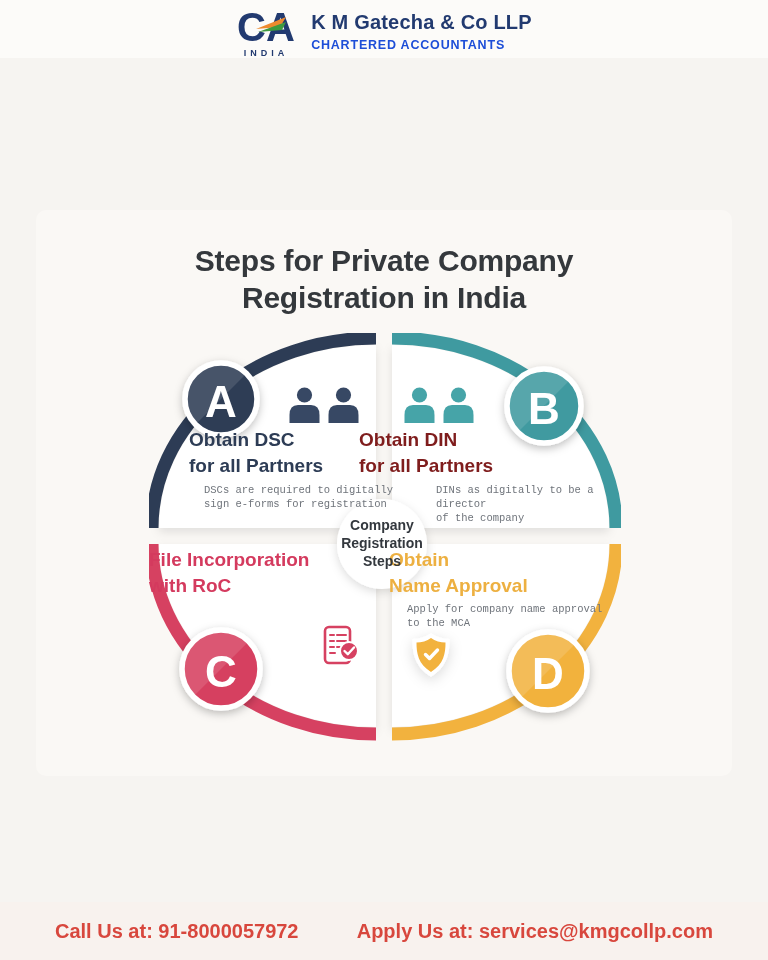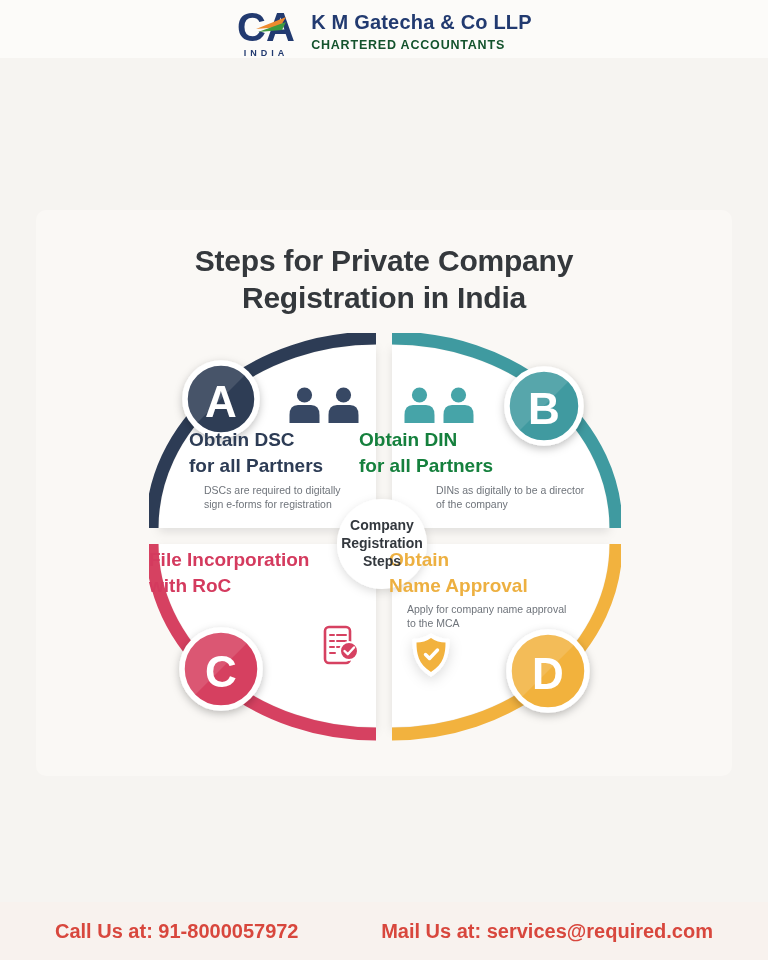--- a/index.html
+++ b/index.html
@@ -6,34 +6,34 @@
   body{width:768px;height:960px;background:#f6f4f1;font-family:"Liberation Sans",sans-serif;}
   .page{position:relative;width:768px;height:960px;overflow:hidden;}
   .band-top{position:absolute;left:0;top:0;width:768px;height:58px;background:#fcfbf9;}
   .panel{position:absolute;left:36px;top:210px;width:696px;height:566px;background:#faf8f5;border-radius:10px;}
   .band-bottom{position:absolute;left:0;top:902px;width:768px;height:58px;background:#f8f2ee;}
 
   
   .header{position:absolute;left:0;top:6px;width:768px;display:flex;justify-content:center;align-items:center;gap:9px;}
   .logo-text{display:flex;flex-direction:column;line-height:1.1;}
   .logo-name{font-size:20px;font-weight:bold;color:#223a70;letter-spacing:.2px;}
-  .logo-tagline{font-size:12.5px;font-weight:bold;color:#14532d;letter-spacing:.8px;margin-top:6px;}
+  .logo-tagline{font-size:12.5px;font-weight:bold;color:#1d4ed8;letter-spacing:.8px;margin-top:6px;}
 
   
   .title{position:absolute;left:0;top:242px;width:768px;text-align:center;
          font-size:30px;font-weight:bold;color:#34383c;line-height:37px;letter-spacing:-.2px;}
   .preline{white-space:pre-line;}
 
   
   .diagram{position:absolute;left:149px;top:333px;width:472px;height:412px;}
   .diagram svg{position:absolute;left:0;top:0;}
   .overlay{position:absolute;}
   .step-title{font-size:19px;font-weight:bold;line-height:26px;}
-  .step-desc{font-size:10.5px;color:#6f747b;line-height:14px;text-align:left;}
-  .c-navy{color:#2d3c55;} .c-teal{color:#15803d;} .c-crimson{color:#d43a5e;} .c-amber:{}
+  .step-desc{font-size:10.5px;color:#6f747b;line-height:14px;text-align:left;font-family:Liberation Mono, monospace;}
+  .c-navy{color:#2d3c55;} .c-teal{color:#7f1d1d;} .c-crimson{color:#d43a5e;} .c-amber:{}
   .c-gold{color:#edb041;}
   .center-label{position:absolute;left:173px;top:183px;width:120px;text-align:center;
                 font-size:14px;font-weight:bold;color:#33383e;line-height:18px;}
 
   
   .footer{position:absolute;left:55px;top:920px;width:658px;display:flex;justify-content:space-between;}
   .footer div{font-size:20px;font-weight:bold;color:#d8473d;}
 </style>
 </head>
 <body>
@@ -166,15 +166,15 @@
     <div class="overlay step-desc preline" style="left:258px;top:269px;width:200px;">Apply for company name approval
 to the MCA</div>
 
     <div class="center-label preline">Company
 Registration
 Steps</div>
   </div>
 
   <div class="footer">
     <div>Call Us at: 91-8000057972</div>
-    <div>Mail Us at: services@required.com</div>
+    <div>Apply Us at: services@kmgcollp.com</div>
   </div>
 </div>
 
 </body></html>

